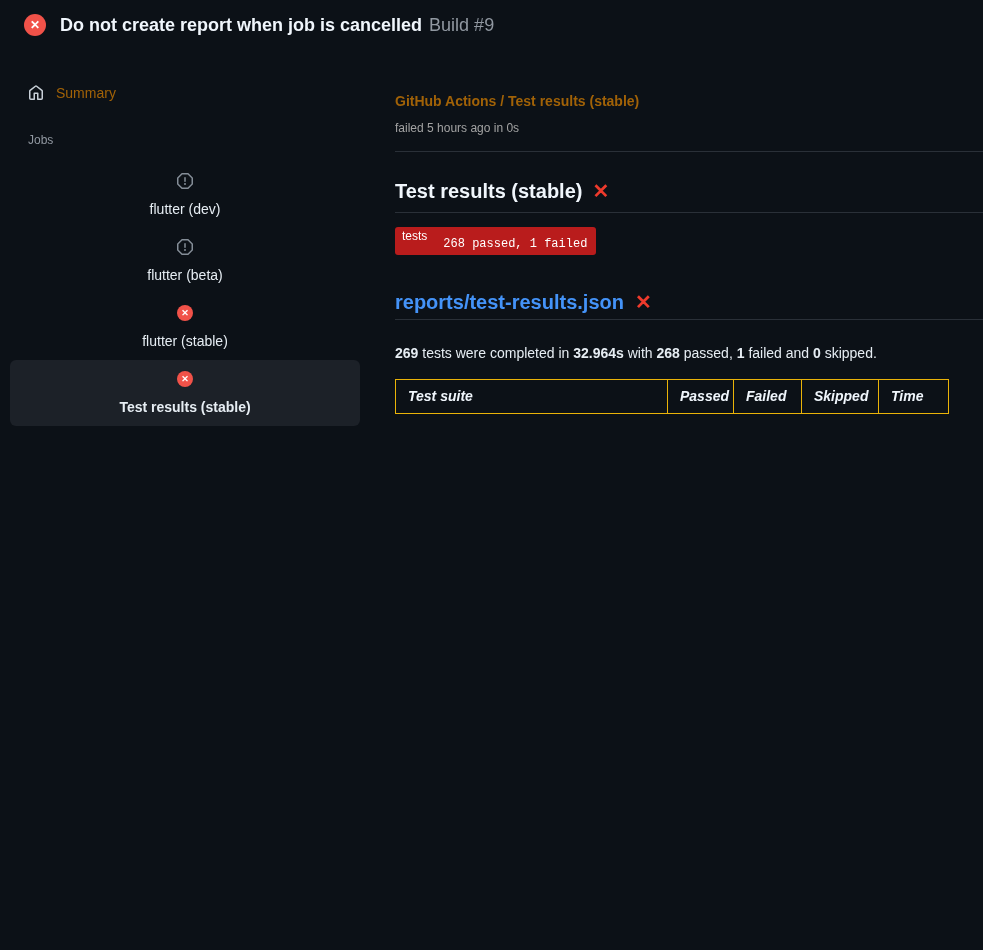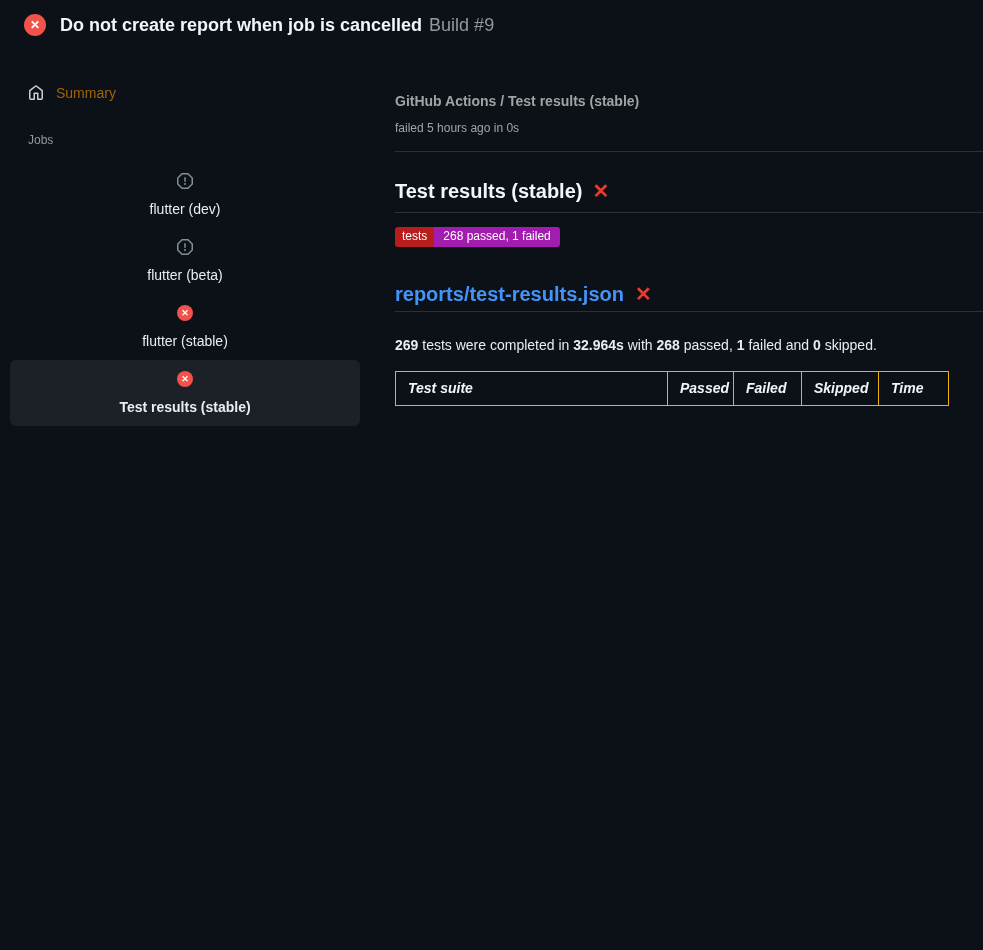--- a/index.html
+++ b/index.html
@@ -34,35 +34,35 @@
   .jobs-list { margin-top:15px; }
   .job-item {
     display:flex; align-items:center; gap:12px;
     margin:0 10px; padding:11px 18px; border-radius:6px;
     font-size:14px; color:#e6edf3; cursor:pointer;flex-direction:column;
   }
   .job-item.selected { background:#1c2128; font-weight:700; }
   .octicon { flex:none; display:block; }
 
   
-  .breadcrumb { font-size:14px; font-weight:700; color:#a3a3a3; line-height:18px; }
+  .breadcrumb { font-size:14px; font-weight:700; color:#a16207; line-height:18px; }
   .status-line { font-size:12px; color:#a3a3a3; line-height:16px; margin-top:10px; }
   .divider { border:none; border-top:1px solid #2a3038; margin:0; }
   .div1 { margin-top:15px; }
   .div2 { margin-top:8px; }
   .div3 { margin-top:4px; }
 
   .check-title { margin-top:26px; display:flex; align-items:center; gap:10px;
     font-size:20px; font-weight:700; color:#f0f6fc; line-height:26px; }
   .head-x { color:#ee3a2c; font-weight:700; font-size:20px; line-height:26px; }
 
   .badge { display:inline-flex; margin-top:14px; border-radius:3px; overflow:hidden;
     font-size:12px; color:#fff; line-height:13px; }
   .badge-label { background:#b91c1c; padding:3px 7px 4px; }
-  .badge-value { background:#a21caf; padding:3px 9px 4px; }
+  .badge-value { background:#b91c1c; padding:11px 9px 4px;font-family:Liberation Mono, monospace; }
 
   .report-title { margin-top:34px; display:flex; align-items:center; gap:11px;
     font-size:20px; font-weight:700; line-height:26px; }
   .report-title a { color:#4493f8; }
 
   .summary-line { margin-top:24px; font-size:14px; line-height:18px; color:#e6edf3; }
   .summary-line b { font-weight:700; }
 
   
   table.results { margin-top:17px; border-collapse:collapse; table-layout:fixed;

